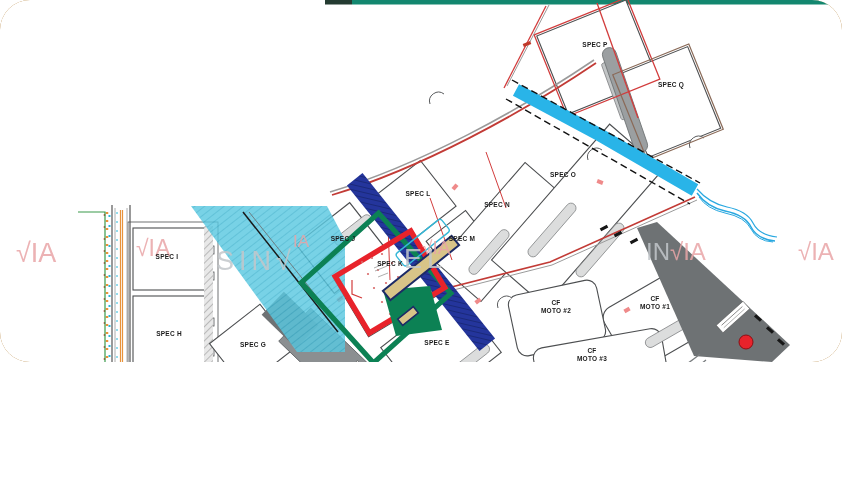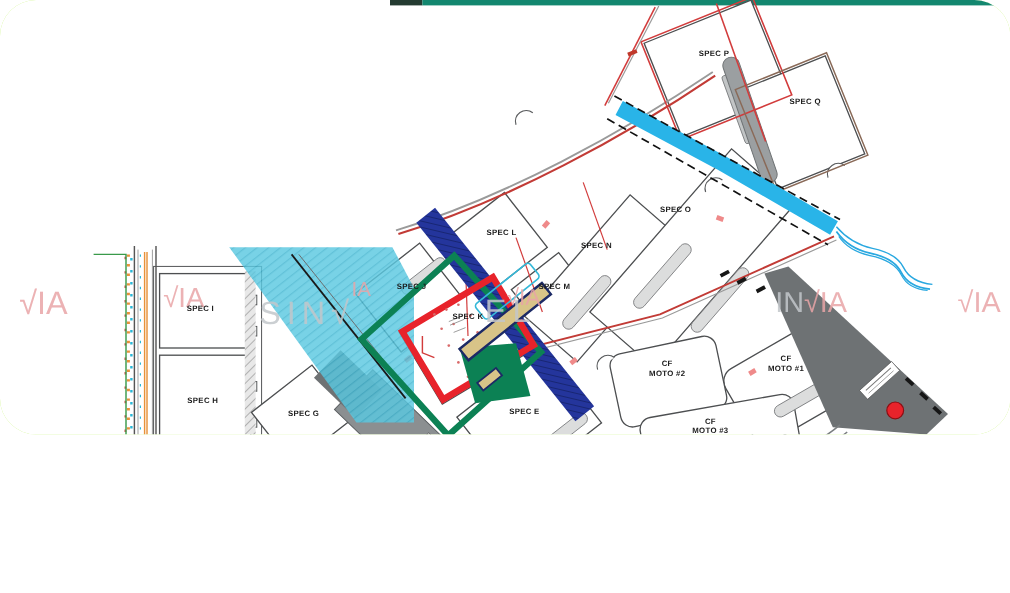--- a/index.html
+++ b/index.html
@@ -1,16 +1,16 @@
 <!DOCTYPE html>
 <html><head>
 <meta charset="utf-8">
 <style>
   html,body{margin:0;padding:0;background:#ffffff;}
-  #stage{position:relative;width:842px;height:362px;background:#bef264;overflow:hidden;
+  #stage{position:relative;width:842px;height:362px;background:#a16207;overflow:hidden;
          font-family:"Liberation Sans", sans-serif;border-radius:30px;}
   svg{position:absolute;left:0;top:0;}
   text{font-family:"Liberation Sans", sans-serif;}
   .lot-label{font-size:6.5px;font-weight:700;fill:#1b1b1b;letter-spacing:.25px;}
   .lote-label{font-weight:700;fill:#a8551f;}
   .wm-pink{fill:#e9a5a7;opacity:.85;font-weight:400;}
   .wm-gray{fill:#c3c7cb;opacity:.85;font-weight:400;}
 </style>
 </head>
 <body>

